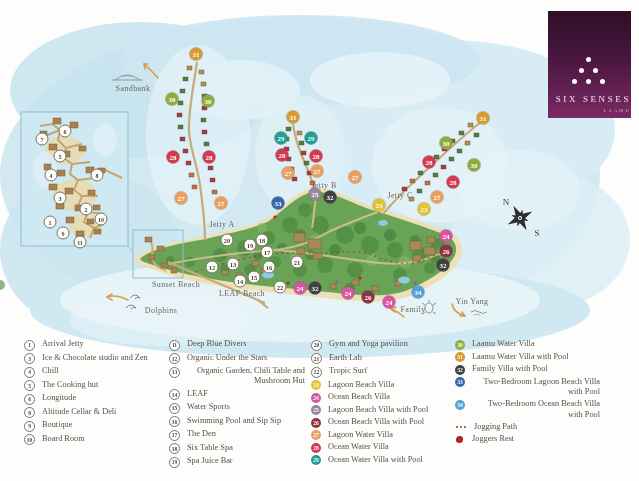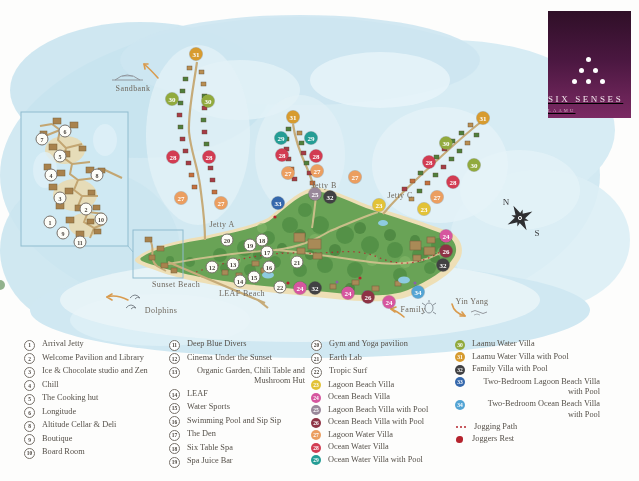--- a/index.html
+++ b/index.html
@@ -21,21 +21,21 @@
   .legend-marker{width:10px;height:10px;border-radius:50%;flex:0 0 auto;display:flex;align-items:center;
     justify-content:center;font:bold 5.5px "Liberation Serif",serif;color:#fff;margin-top:.5px;}
   .legend-marker.white{background:#fff;border:1px solid #77716a;color:#4c463f;width:9px;height:9px;}
   .legend-marker.jog{border-radius:0;background:none;width:12px;gap:1.5px;}
   .legend-marker.jog i{width:2.5px;height:2px;background:#b5232d;border-radius:1px;display:block;}
   .legend-marker.rest{background:#b5232d;width:7px;height:7px;margin:2px 2px 0 1px;border-radius:60% 45% 55% 50%;}
   .legend-label{font:8.3px "Liberation Serif",serif;color:#56514a;line-height:1.25;max-width:118px;text-align:right;}
   .col4 .legend-label{max-width:128px;}
   
   #logo{position:absolute;left:548px;top:11px;width:83px;height:107px;
-    background:linear-gradient(180deg,#2f0f27 0%,#4a1740 45%,#7b2a63 100%);text-align:left;text-decoration:underline;}
+    background:linear-gradient(180deg,#2f0f27 0%,#4a1740 45%,#7b2a63 100%);text-align:right;}
   #logo .dots{margin-top:44px;height:40px;position:relative;}
   #logo .dot{position:absolute;width:5px;height:5px;border-radius:50%;background:#fff;}
   #logo .name{font:9px "Liberation Serif",serif;color:#f3e7ee;letter-spacing:2.6px;margin-top:-1px;}
   #logo .loc{font:4.5px "Liberation Serif",serif;color:#d3aec4;letter-spacing:2.2px;margin-top:4px;}
 </style>
 </head>
 <body>
 
 <div id="stage">
 
@@ -401,24 +401,20 @@
       <div class="marker white small" style="left: 80px; top: 242px;">11</div>
     </div>
 
 <div id="legend">
   <div class="legend-col col1">
         <div class="legend-item">
           <span class="legend-marker white">1</span>
           <span class="legend-label">Arrival Jetty</span>
         </div>
         <div class="legend-item">
-          <span class="legend-marker white">2</span>
-          <span class="legend-label">Welcome Pavilion and Library</span>
-        </div>
-        <div class="legend-item">
           <span class="legend-marker white">3</span>
           <span class="legend-label">Ice &amp; Chocolate studio and Zen</span>
         </div>
         <div class="legend-item">
           <span class="legend-marker white">4</span>
           <span class="legend-label">Chill</span>
         </div>
         <div class="legend-item">
           <span class="legend-marker white">5</span>
           <span class="legend-label">The Cooking hut</span>
@@ -440,21 +436,21 @@
           <span class="legend-label">Board Room</span>
         </div>
       </div>
   <div class="legend-col col2">
         <div class="legend-item">
           <span class="legend-marker white">11</span>
           <span class="legend-label">Deep Blue Divers</span>
         </div>
         <div class="legend-item">
           <span class="legend-marker white">12</span>
-          <span class="legend-label">Cinema Under the Sunset</span>
+          <span class="legend-label">Organic Under the Stars</span>
         </div>
         <div class="legend-item">
           <span class="legend-marker white">13</span>
           <span class="legend-label">Organic Garden, Chili Table and Mushroom Hut</span>
         </div>
         <div class="legend-item">
           <span class="legend-marker white">14</span>
           <span class="legend-label">LEAF</span>
         </div>
         <div class="legend-item">

